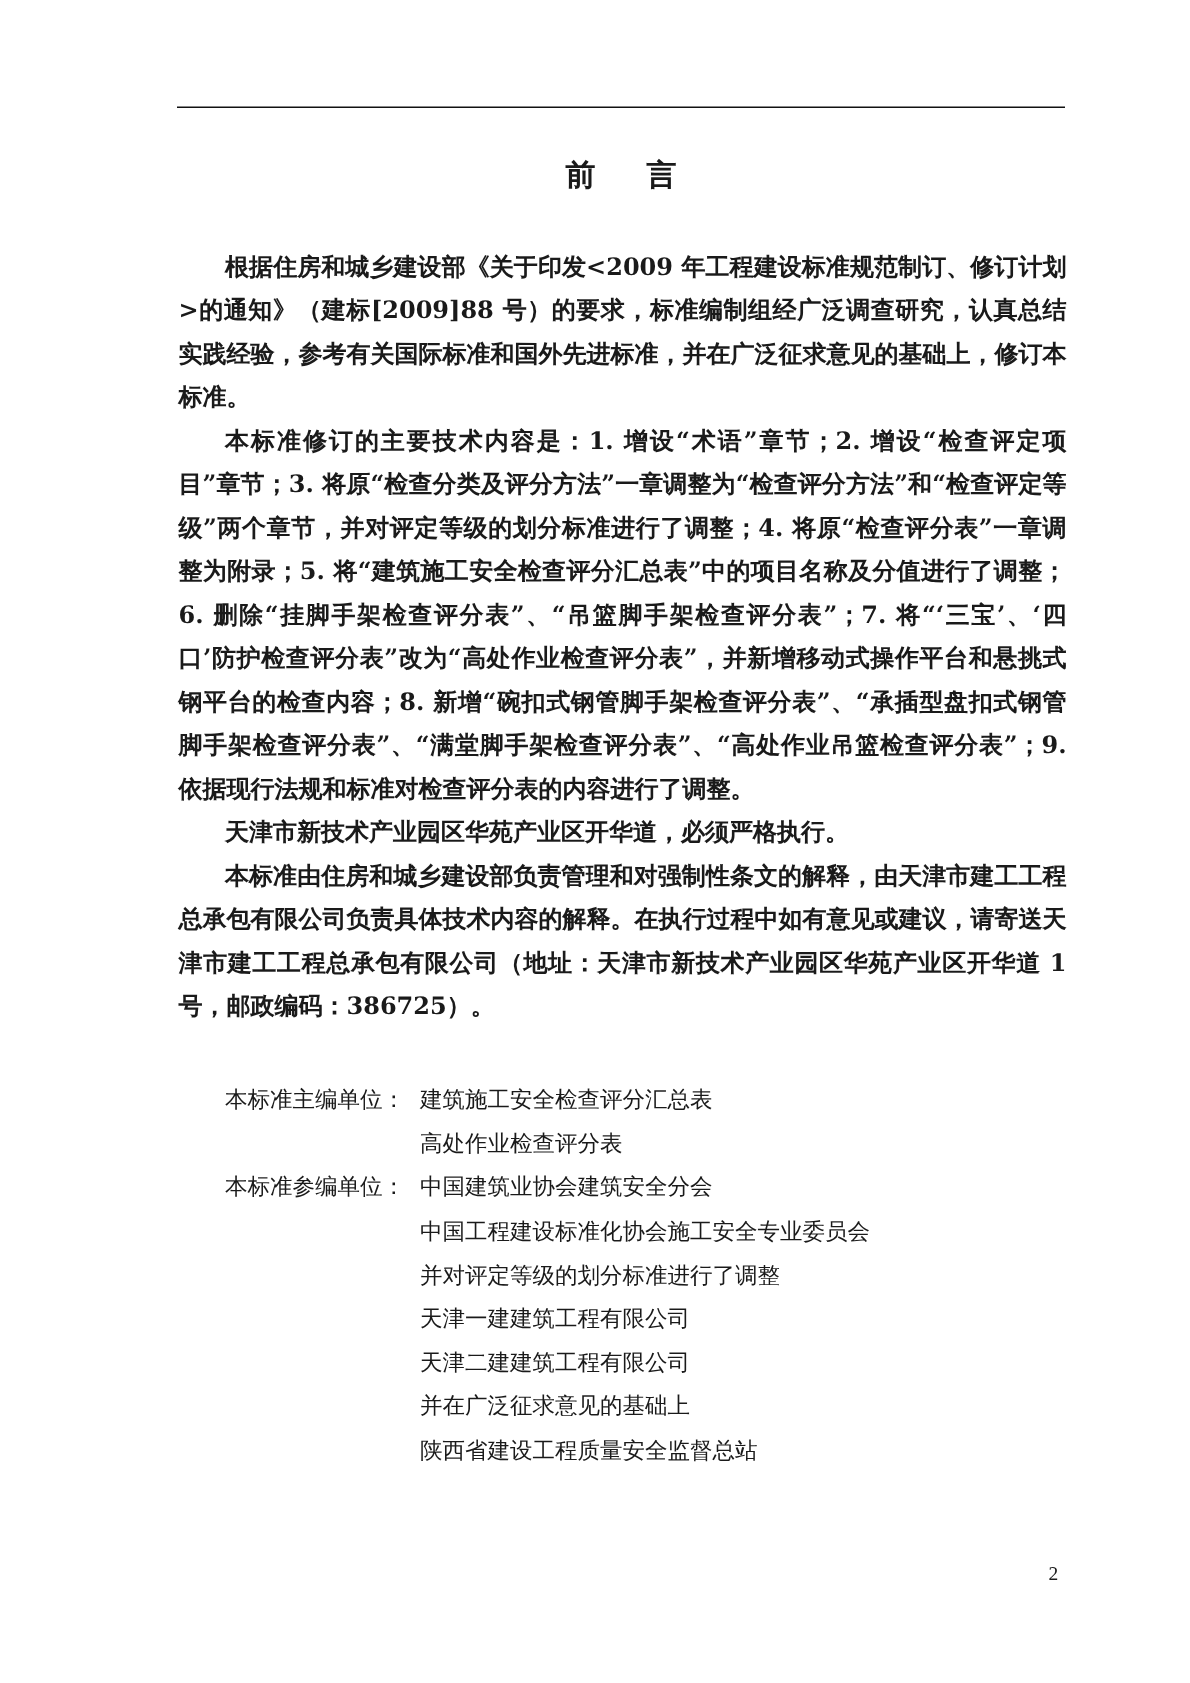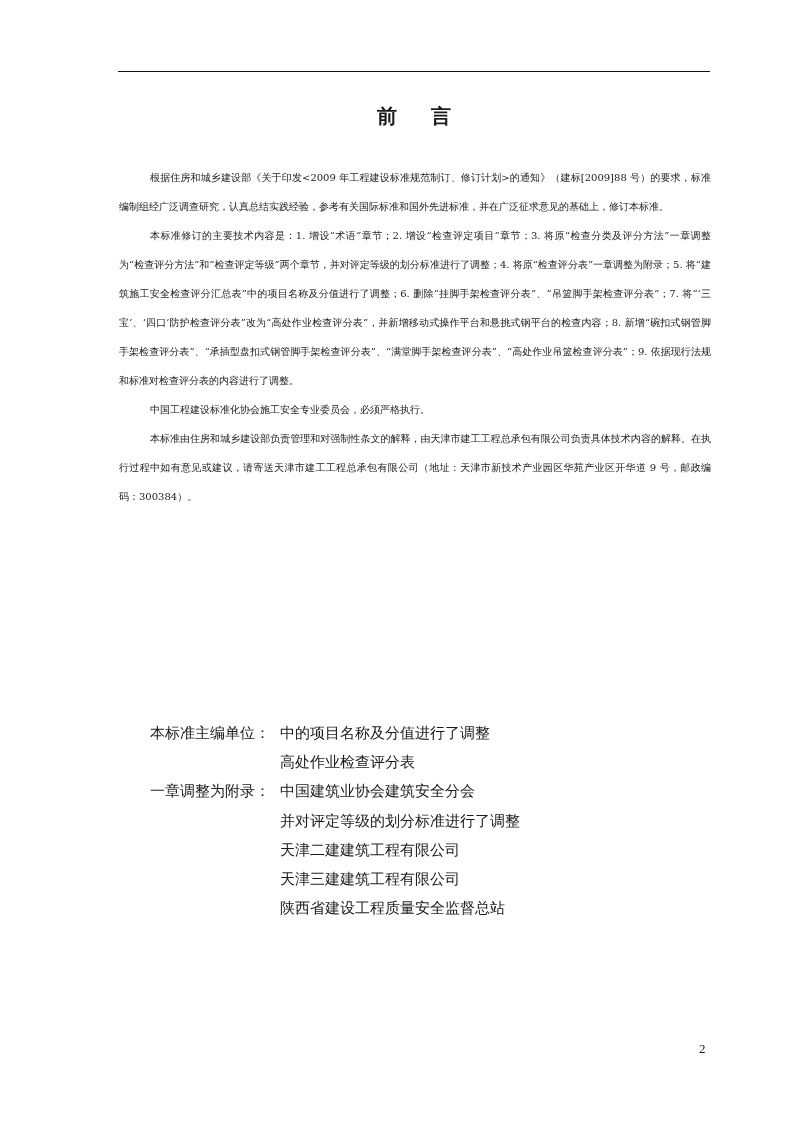--- a/index.html
+++ b/index.html
@@ -6,21 +6,21 @@
     body { width: 793px; height: 1122px; position: relative; overflow: hidden;
            font-family: "DejaVu Serif", "Liberation Serif", serif; color: #1a1a1a; }
     .page { position: absolute; left: 0; top: 0; width: 793px; height: 1122px; }
     .header-rule { position: absolute; left: 118px; top: 71px; width: 592px; height: 0;
                    border-top: 1.5px solid #111; }
     .title { position: absolute; left: 118px; top: 103px; width: 592px; text-align: center;
              font-family: Liberation Sans, sans-serif;
              font-weight: bold; font-size: 20px; letter-spacing: 0; }
     .title .gap { display: inline-block; width: 34px; }
     .body { position: absolute; left: 119px; top: 163px; width: 592px;
-            font-size: 10px; line-height: 29px; text-align: justify; }
+            font-size: 16px; line-height: 29px; text-align: justify; font-weight: bold; }
     .para { margin: 0; text-indent: 31px; text-align: justify; text-align-last: left; }
     .units { position: absolute; left: 150px; top: 719px; font-size: 15px; line-height: 29.2px; }
     .unit-row { display: flex; }
     .unit-label { width: 130px; white-space: nowrap; }
     .unit-name { white-space: nowrap; }
     .page-number { position: absolute; left: 699px; top: 1041px; font-size: 13px;
                    font-family: "Liberation Serif", serif; }
   </style>
 </head>
 <body>
@@ -28,48 +28,56 @@
 <div class="page">
   <div class="header-rule"></div>
 
   <div class="title">
     <span>前</span><span class="gap"></span><span>言</span>
   </div>
 
   <div class="body">
     <p class="para">根据住房和城乡建设部《关于印发&lt;2009 年工程建设标准规范制订、修订计划&gt;的通知》（建标[2009]88 号）的要求，标准编制组经广泛调查研究，认真总结实践经验，参考有关国际标准和国外先进标准，并在广泛征求意见的基础上，修订本标准。</p>
     <p class="para">本标准修订的主要技术内容是：1. 增设“术语”章节；2. 增设“检查评定项目”章节；3. 将原“检查分类及评分方法”一章调整为“检查评分方法”和“检查评定等级”两个章节，并对评定等级的划分标准进行了调整；4. 将原“检查评分表”一章调整为附录；5. 将“建筑施工安全检查评分汇总表”中的项目名称及分值进行了调整；6. 删除“挂脚手架检查评分表”、“吊篮脚手架检查评分表”；7. 将“‘三宝’、‘四口’防护检查评分表”改为“高处作业检查评分表”，并新增移动式操作平台和悬挑式钢平台的检查内容；8. 新增“碗扣式钢管脚手架检查评分表”、“承插型盘扣式钢管脚手架检查评分表”、“满堂脚手架检查评分表”、“高处作业吊篮检查评分表”；9. 依据现行法规和标准对检查评分表的内容进行了调整。</p>
-    <p class="para">中国工程建设标准化协会施工安全专业委员会，必须严格执行。</p>
-    <p class="para">本标准由住房和城乡建设部负责管理和对强制性条文的解释，由天津市建工工程总承包有限公司负责具体技术内容的解释。在执行过程中如有意见或建议，请寄送天津市建工工程总承包有限公司（地址：天津市新技术产业园区华苑产业区开华道 9 号，邮政编码：300384）。</p>
+    <p class="para">天津市新技术产业园区华苑产业区开华道，必须严格执行。</p>
+    <p class="para">本标准由住房和城乡建设部负责管理和对强制性条文的解释，由天津市建工工程总承包有限公司负责具体技术内容的解释。在执行过程中如有意见或建议，请寄送天津市建工工程总承包有限公司（地址：天津市新技术产业园区华苑产业区开华道 1 号，邮政编码：386725）。</p>
   </div>
 
   <div class="units">
     <div class="unit-row">
       <span class="unit-label">本标准主编单位：</span>
-      <span class="unit-name">中的项目名称及分值进行了调整</span>
+      <span class="unit-name">建筑施工安全检查评分汇总表</span>
     </div>
     <div class="unit-row">
       <span class="unit-label"></span>
       <span class="unit-name">高处作业检查评分表</span>
     </div>
     <div class="unit-row">
-      <span class="unit-label">一章调整为附录：</span>
+      <span class="unit-label">本标准参编单位：</span>
       <span class="unit-name">中国建筑业协会建筑安全分会</span>
+    </div>
+    <div class="unit-row">
+      <span class="unit-label"></span>
+      <span class="unit-name">中国工程建设标准化协会施工安全专业委员会</span>
     </div>
     <div class="unit-row">
       <span class="unit-label"></span>
       <span class="unit-name">并对评定等级的划分标准进行了调整</span>
     </div>
     <div class="unit-row">
       <span class="unit-label"></span>
+      <span class="unit-name">天津一建建筑工程有限公司</span>
+    </div>
+    <div class="unit-row">
+      <span class="unit-label"></span>
       <span class="unit-name">天津二建建筑工程有限公司</span>
     </div>
     <div class="unit-row">
       <span class="unit-label"></span>
-      <span class="unit-name">天津三建建筑工程有限公司</span>
+      <span class="unit-name">并在广泛征求意见的基础上</span>
     </div>
     <div class="unit-row">
       <span class="unit-label"></span>
     </div>
     <div class="unit-row">
       <span class="unit-label"></span>
       <span class="unit-name">陕西省建设工程质量安全监督总站</span>
     </div>
   </div>
 

